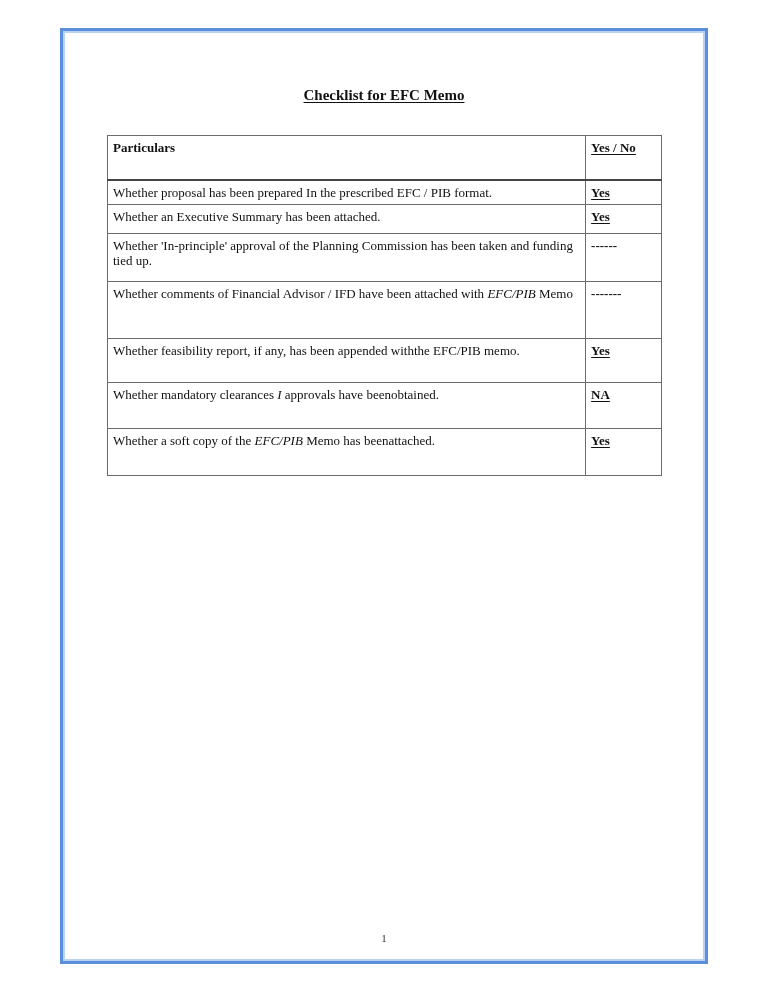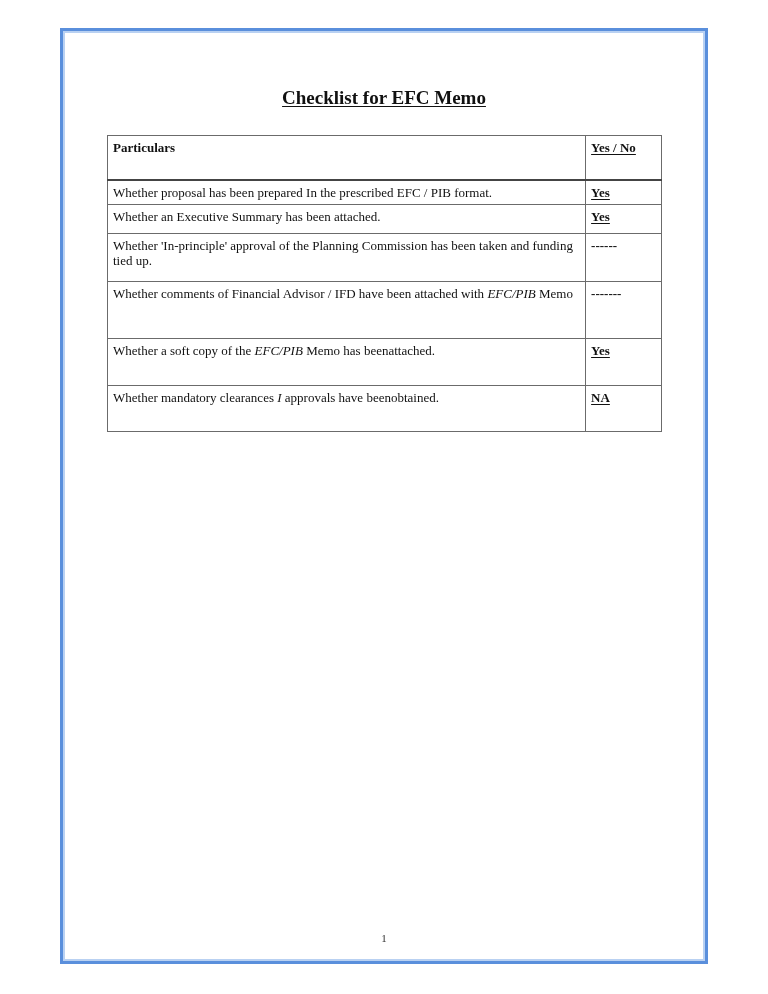--- a/index.html
+++ b/index.html
@@ -33,21 +33,21 @@
       bottom: 0;
       border: 2px solid #b9d1f2;
     }
     .doc-title {
       position: absolute;
       left: 0;
       width: 768px;
       top: 87px;
       text-align: center;
       font-weight: bold;
-      font-size: 19px;
+      font-size: 15px;
       text-decoration: underline;
       text-underline-offset: 2px;
     }
     table.checklist {
       position: absolute;
       left: 107px;
       top: 135px;
       width: 555px;
       border-collapse: collapse;
       font-size: 13px;
@@ -111,24 +111,28 @@
       <td><span class="ans">Yes</span></td>
     </tr>
     <tr style="height:48px;margin-top:36px;">
       <td>Whether 'In-principle' approval of the Planning Commission has been taken and funding tied up.</td>
       <td><span class="ans dash">------</span></td>
     </tr>
     <tr style="height:57px;">
       <td><span>Whether comments of Financial Advisor / IFD have been attached with </span><i>EFC/PIB</i><span> Memo</span></td>
       <td><span class="ans dash">-------</span></td>
     </tr>
-    <tr style="height:47px;">
-      <td><span>Whether a soft copy of the </span><i>EFC/PIB</i><span> Memo has beenattached.</span></td>
+    <tr style="height:44px;">
+      <td>Whether feasibility report, if any, has been appended withthe EFC/PIB memo.</td>
       <td><span class="ans">Yes</span></td>
     </tr>
     <tr style="height:46px;">
       <td><span>Whether mandatory clearances </span><i>I</i><span> approvals have beenobtained.</span></td>
       <td><span class="ans">NA</span></td>
+    </tr>
+    <tr style="height:47px;">
+      <td><span>Whether a soft copy of the </span><i>EFC/PIB</i><span> Memo has beenattached.</span></td>
+      <td><span class="ans">Yes</span></td>
     </tr>
   </tbody>
 </table>
 
 <div class="page-number">1</div>
 
 </body></html>

